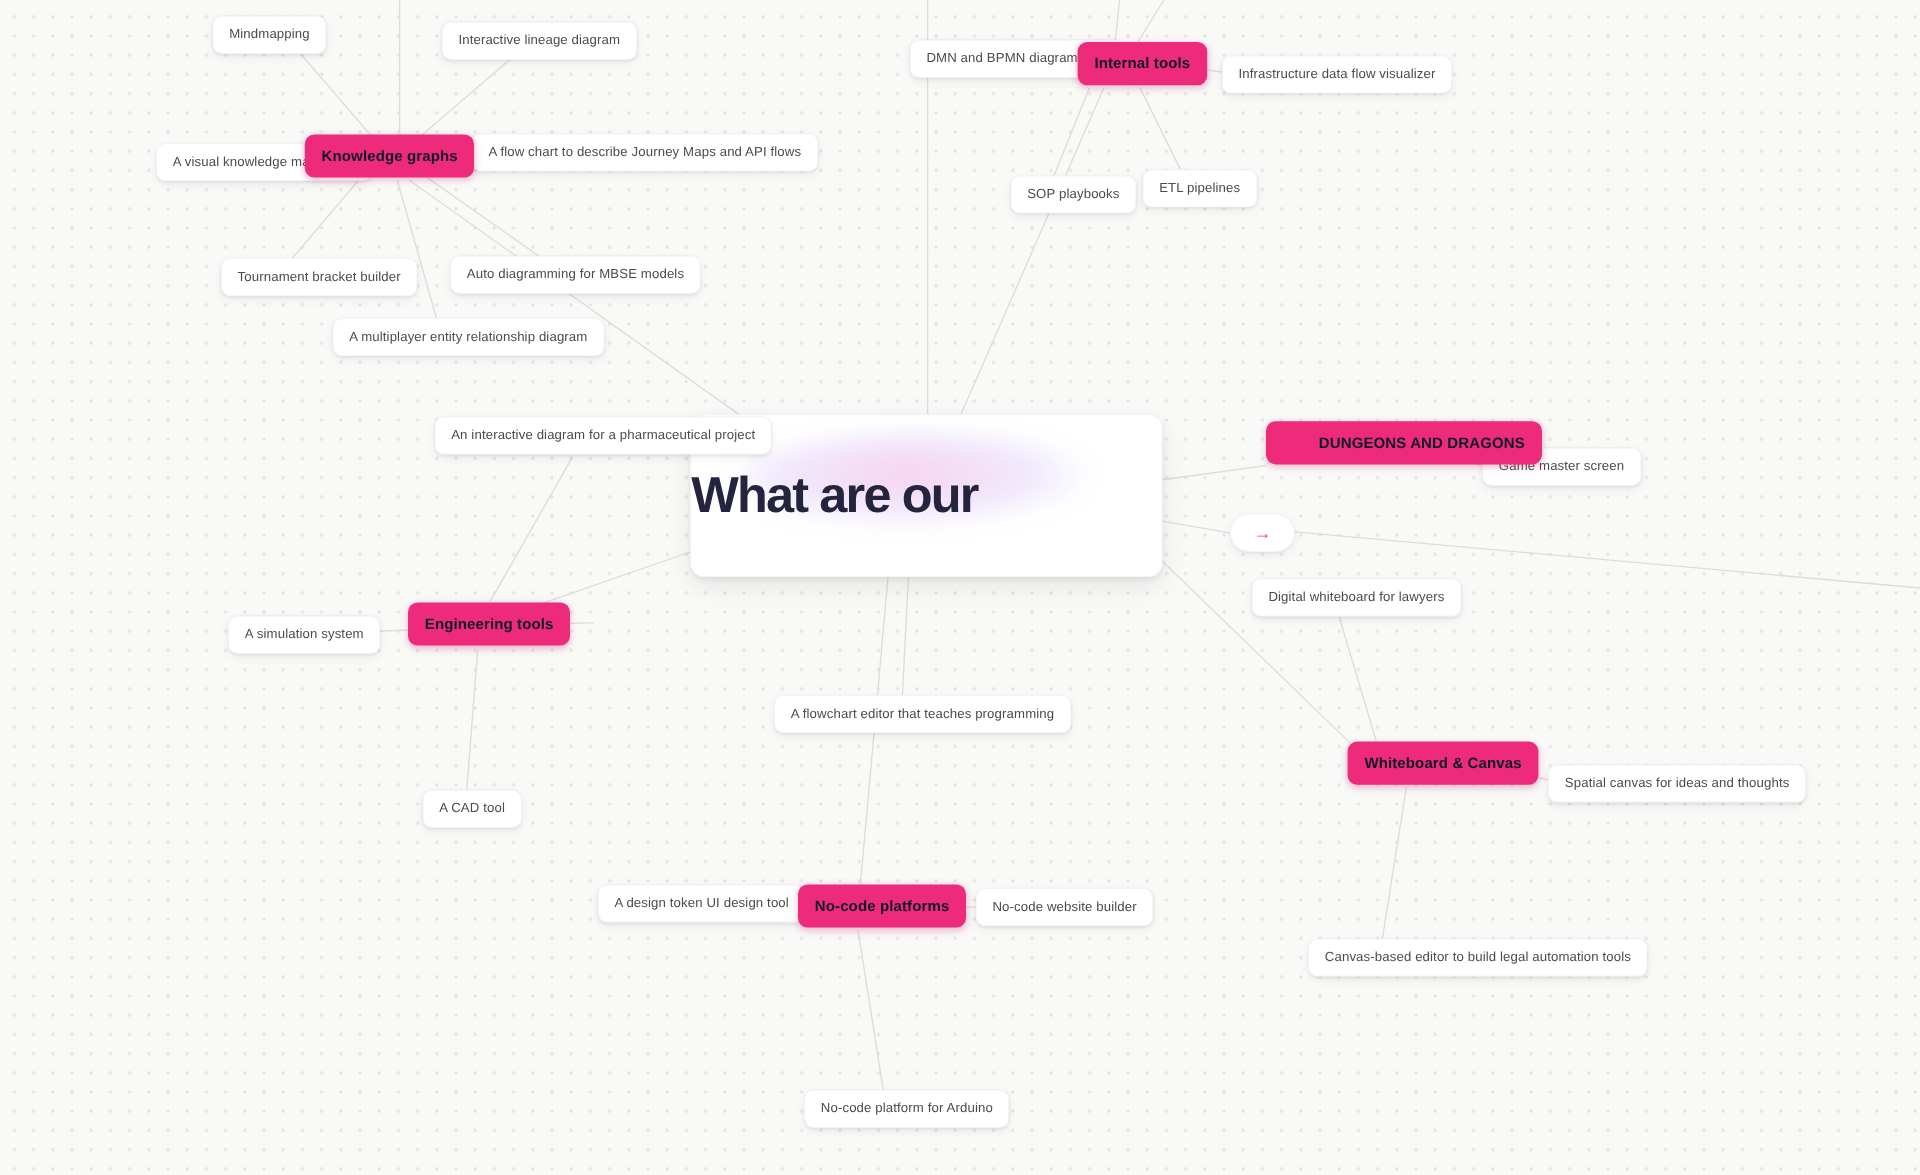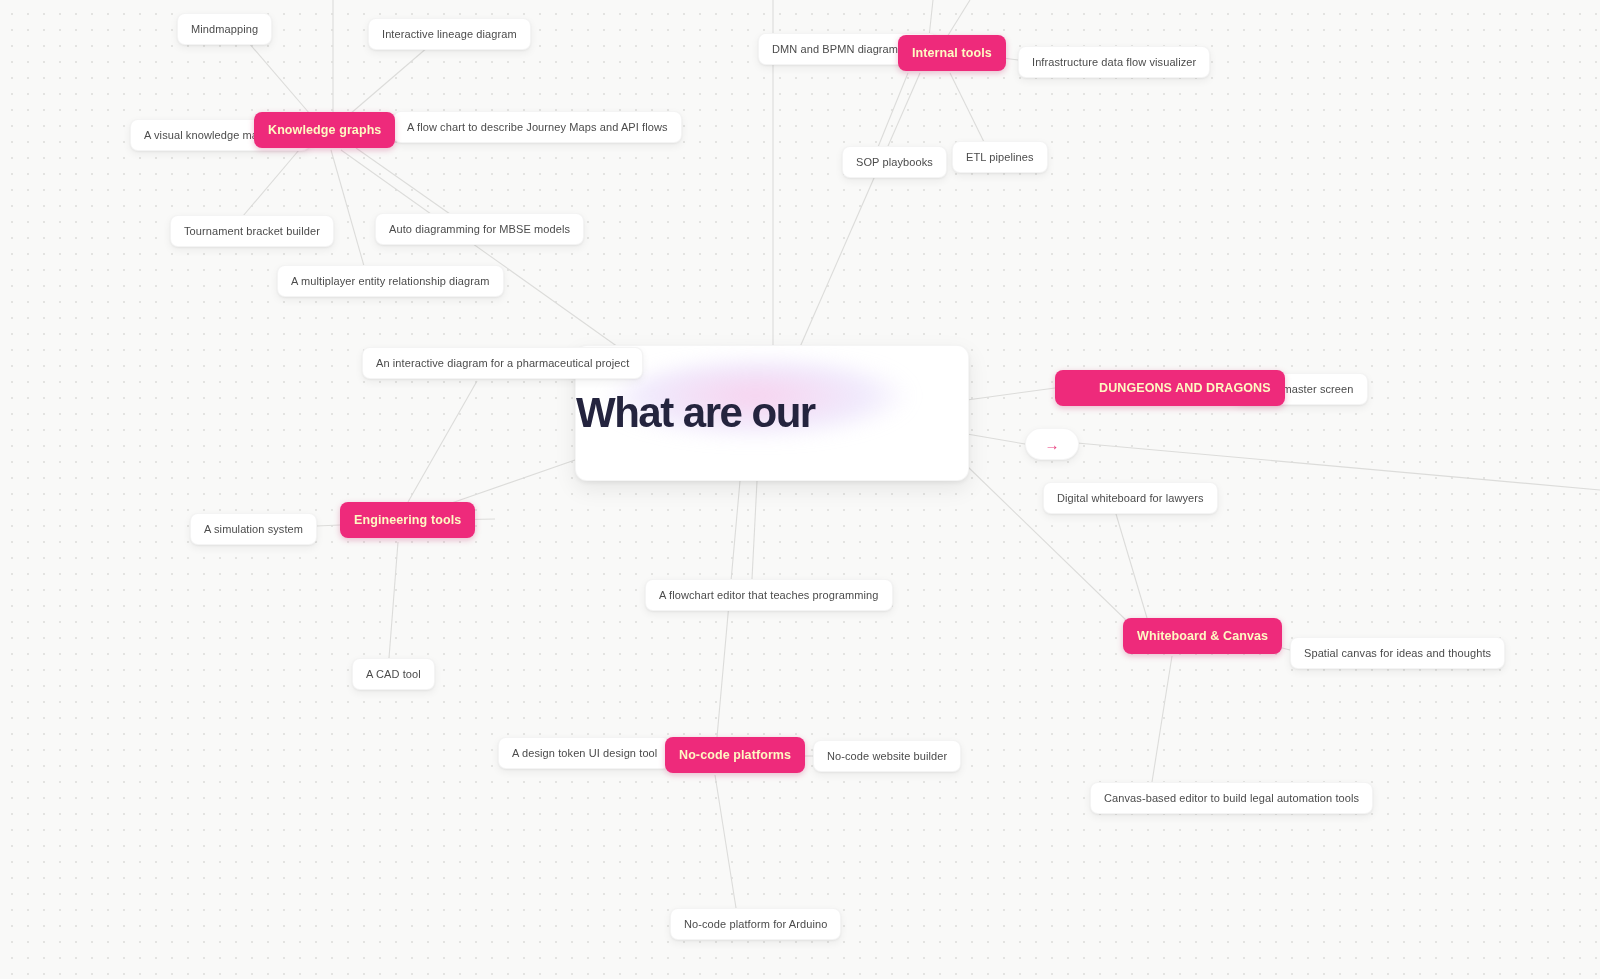--- a/index.html
+++ b/index.html
@@ -25,21 +25,21 @@
     white-space:nowrap;
     border:1px solid rgba(0,0,0,.045);
     box-shadow:0 1px 2px rgba(0,0,0,.05),0 3px 8px rgba(0,0,0,.06);
     cursor:pointer;
   }
   .leaf.clipped{overflow:hidden;text-overflow:clip;z-index:1;}
   .branch{
     position:absolute;z-index:3;
     background:#ee2a7b;border-radius:8px;
     padding:11px 14px;
-    font-size:12.5px;font-weight:bold;color:#fef9c3;letter-spacing:.1px;
+    font-size:12.5px;font-weight:bold;color:#0f172a;letter-spacing:.1px;
     white-space:nowrap;text-align:center;
     box-shadow:0 2px 6px rgba(190,20,90,.28);
     cursor:pointer;
   }
   .central{
     position:absolute;left:575px;top:345px;width:392px;height:134px;z-index:2;
     background:#ffffff;border-radius:12px;
     border:1px solid rgba(0,0,0,.04);
     box-shadow:0 2px 4px rgba(0,0,0,.06),0 8px 22px rgba(0,0,0,.08);
     display:flex;flex-direction:column;align-items:flex-start;justify-content:center;
@@ -117,32 +117,32 @@
 
   <div class="central">
     <div class="glow"></div>
     <div class="t">What are our</div>
   </div>
 
   <div class="branch" style="left:254px;top:112px;">Knowledge graphs</div>
   <div class="branch" style="left:898px;top:35px;">Internal tools</div>
   <div class="branch" style="left:340px;top:502px;">Engineering tools</div>
   <div class="branch" style="left:665px;top:737px;">No-code platforms</div>
-  <div class="branch" style="left:1055px;top:370px;padding-left:44px;">DUNGEONS AND DRAGONS</div>
+  <div class="branch" style="left:1055px;top:351px;padding-left:44px;">DUNGEONS AND DRAGONS</div>
   <div class="branch" style="left:1123px;top:618px;">Whiteboard &amp; Canvas</div>
 
   <div class="leaf" style="left:177px;top:13px;">Mindmapping</div>
   <div class="leaf" style="left:368px;top:18px;">Interactive lineage diagram</div>
   <div class="leaf clipped" style="left:758px;top:33px;width:152px;">DMN and BPMN diagram editor</div>
   <div class="leaf" style="left:1018px;top:46px;">Infrastructure data flow visualizer</div>
   <div class="leaf" style="left:842px;top:146px;">SOP playbooks</div>
   <div class="leaf" style="left:952px;top:141px;">ETL pipelines</div>
   <div class="leaf clipped" style="left:130px;top:119px;width:152px;">A visual knowledge management</div>
   <div class="leaf" style="left:393px;top:111px;">A flow chart to describe Journey Maps and API flows</div>
-  <div class="leaf" style="left:170px;top:215px;">Tournament bracket builder</div>
+  <div class="leaf" style="left:184px;top:215px;">Tournament bracket builder</div>
   <div class="leaf" style="left:375px;top:213px;">Auto diagramming for MBSE models</div>
   <div class="leaf" style="left:277px;top:265px;">A multiplayer entity relationship diagram</div>
   <div class="leaf" style="left:362px;top:347px;">An interactive diagram for a pharmaceutical project</div>
   <div class="leaf" style="left:1235px;top:373px;">Game master screen</div>
   <div class="leaf" style="left:1043px;top:482px;">Digital whiteboard for lawyers</div>
   <div class="leaf" style="left:190px;top:513px;">A simulation system</div>
   <div class="leaf" style="left:645px;top:579px;">A flowchart editor that teaches programming</div>
   <div class="leaf" style="left:1290px;top:637px;">Spatial canvas for ideas and thoughts</div>
   <div class="leaf" style="left:352px;top:658px;">A CAD tool</div>
   <div class="leaf" style="left:498px;top:737px;">A design token UI design tool</div>

